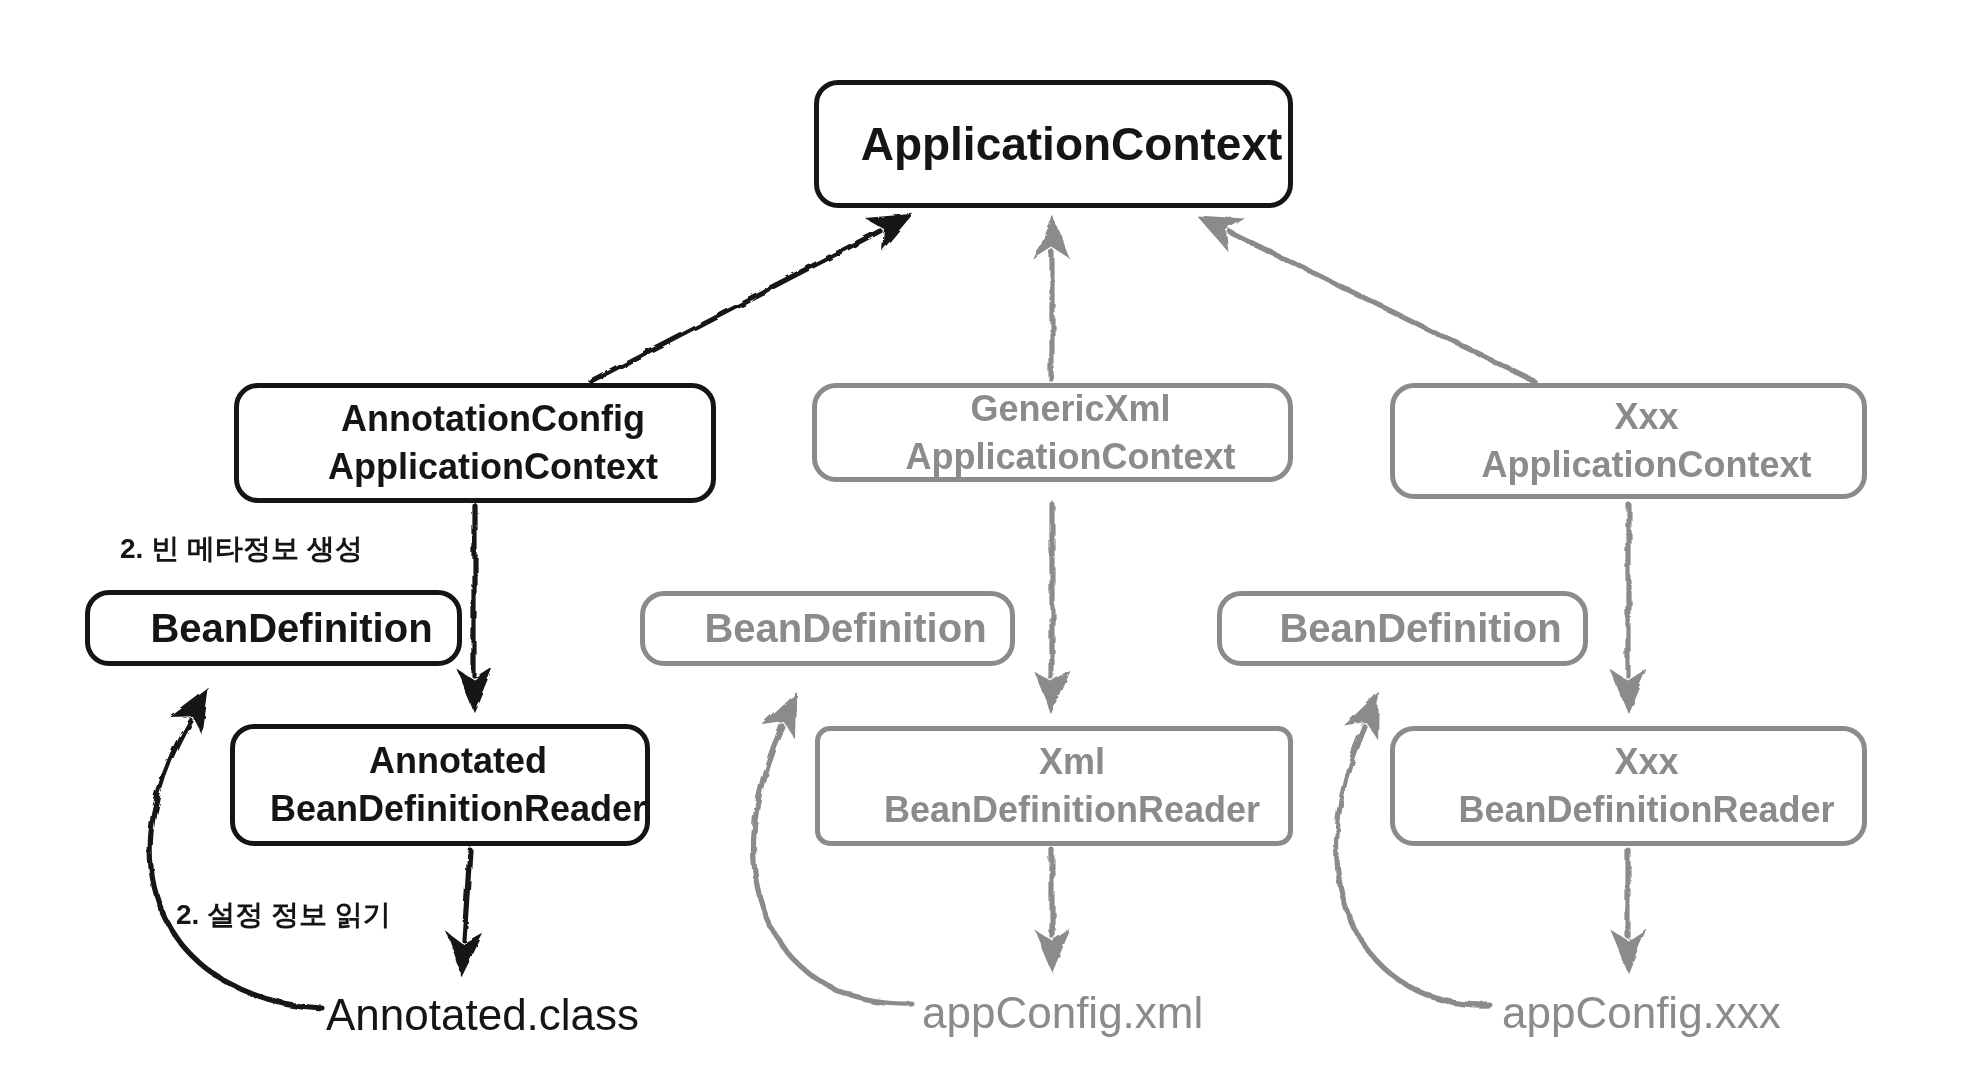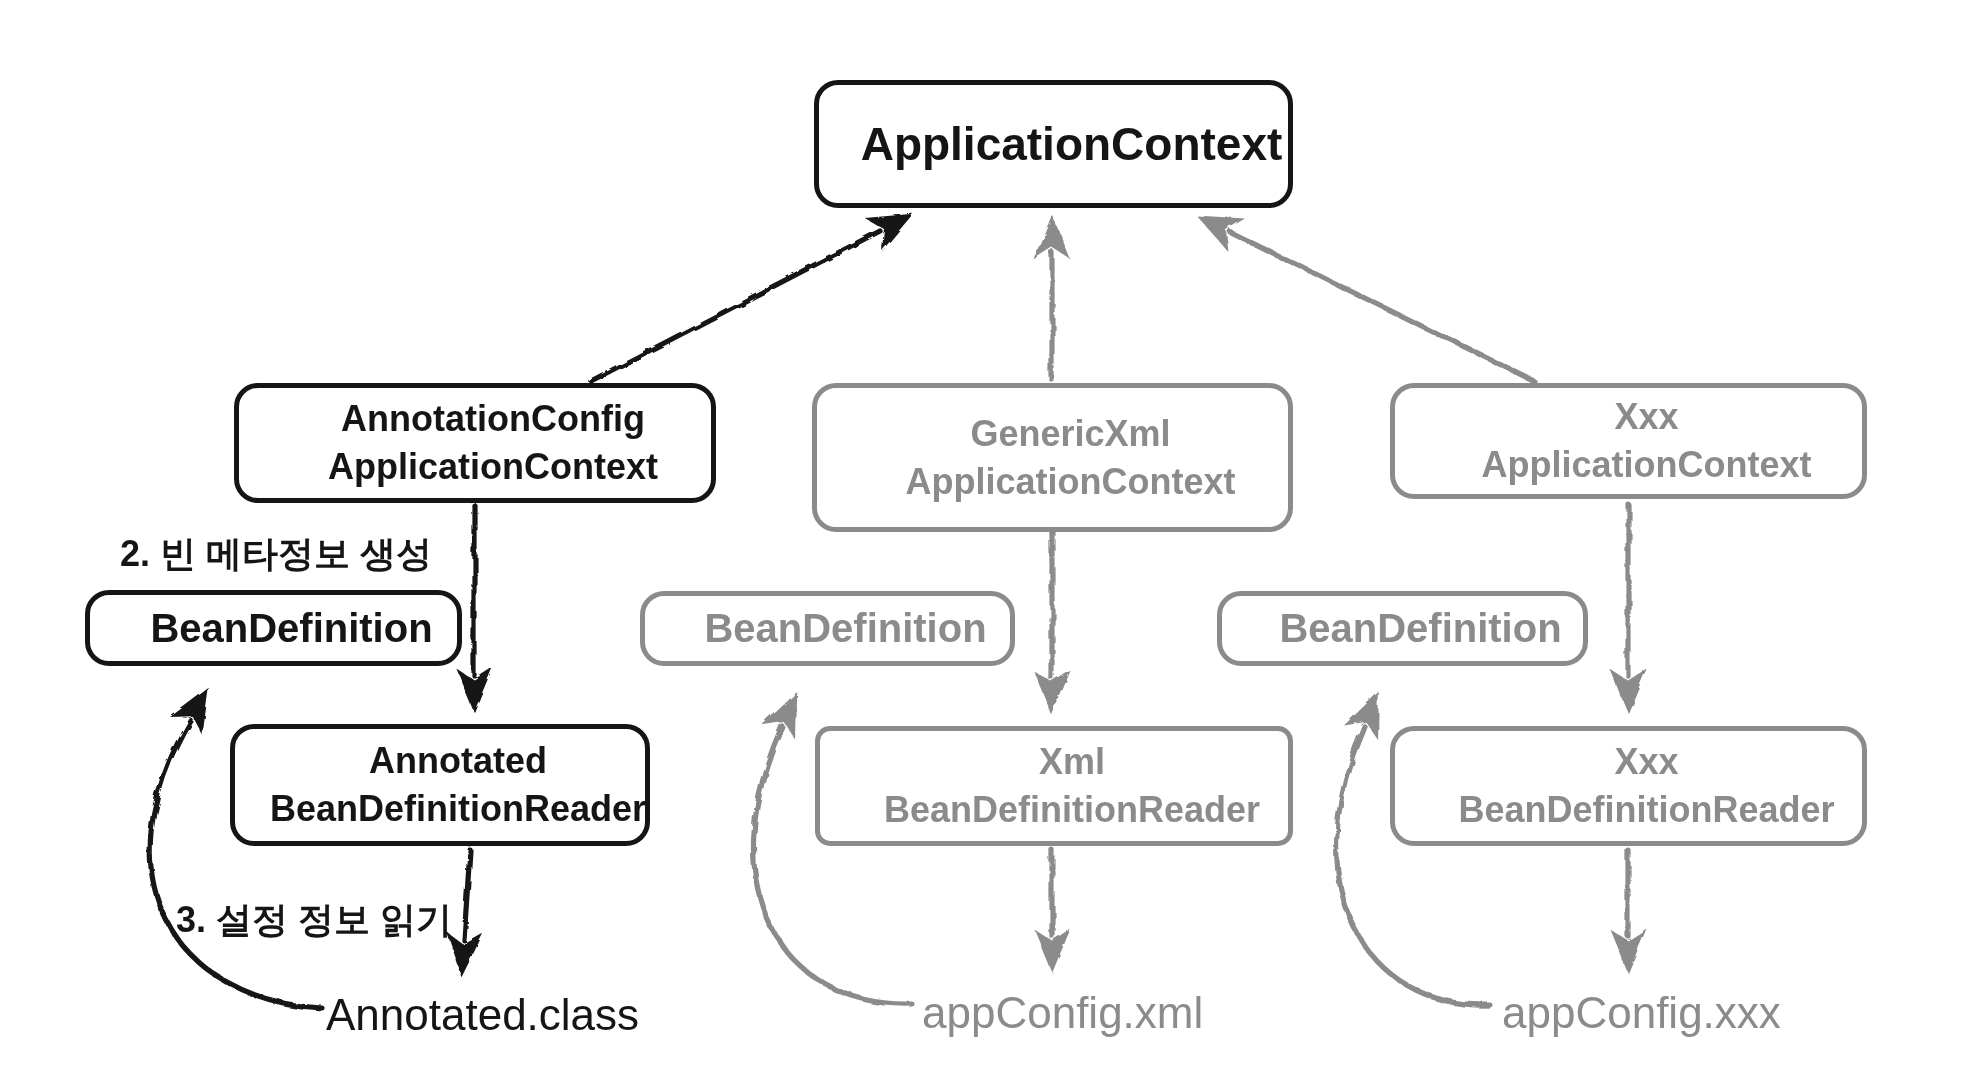--- a/index.html
+++ b/index.html
@@ -29,31 +29,31 @@
   .box.root .line{font-size:46px;}
   .box.bd .line{font-size:40px;}
   .floating-label{
     position:absolute;z-index:2;white-space:nowrap;
     font-size:44px;font-weight:400;
   }
   .floating-label.active{color:var(--active);}
   .floating-label.inactive{color:var(--inactive);}
   .step-note{
     position:absolute;z-index:2;white-space:nowrap;
-    font-size:36px;font-weight:bold;color:var(--active);
+    font-size:28px;font-weight:bold;color:var(--active);
   }
   svg.arrows{position:absolute;left:0;top:0;z-index:1;}
   .arrow{fill:none;stroke-linecap:round;}
   .arrow.active{stroke:var(--active);stroke-width:5.2;}
   .arrow.inactive{stroke:var(--inactive);stroke-width:5.2;}
 
   
   #root-box{left:814px;top:80px;width:479px;height:128px;}
   #col0-context{left:234px;top:383px;width:482px;height:120px;}
-  #col1-context{left:812px;top:383px;width:481px;height:149px;}
+  #col1-context{left:812px;top:383px;width:481px;height:99px;}
   #col2-context{left:1390px;top:383px;width:477px;height:116px;}
   #col0-bd{left:85px;top:590px;width:377px;height:76px;}
   #col1-bd{left:640px;top:591px;width:375px;height:75px;}
   #col2-bd{left:1217px;top:591px;width:371px;height:75px;}
   #col0-reader{left:230px;top:724px;width:420px;height:122px;}
   #col1-reader{left:815px;top:726px;width:478px;height:120px;border-radius:15px;}
   #col2-reader{left:1390px;top:726px;width:477px;height:120px;}
   #col0-source{left:326px;top:990px;}
   #col1-source{left:922px;top:988px;}
   #col2-source{left:1502px;top:988px;}
@@ -132,13 +132,13 @@
 <div id="col2-bd" class="box bd inactive">
   <span class="line">BeanDefinition</span>
 </div>
 <div id="col2-reader" class="box inactive">
   <span class="line">Xxx</span>
   <span class="line">BeanDefinitionReader</span>
 </div>
 <div id="col2-source" class="floating-label inactive">appConfig.xxx</div>
 
 <div id="note-step2" class="step-note">2. 빈 메타정보 생성</div>
-<div id="note-step1" class="step-note">3. 설정 정보 읽기</div>
+<div id="note-step1" class="step-note">2. 설정 정보 읽기</div>
 
 </body></html>

